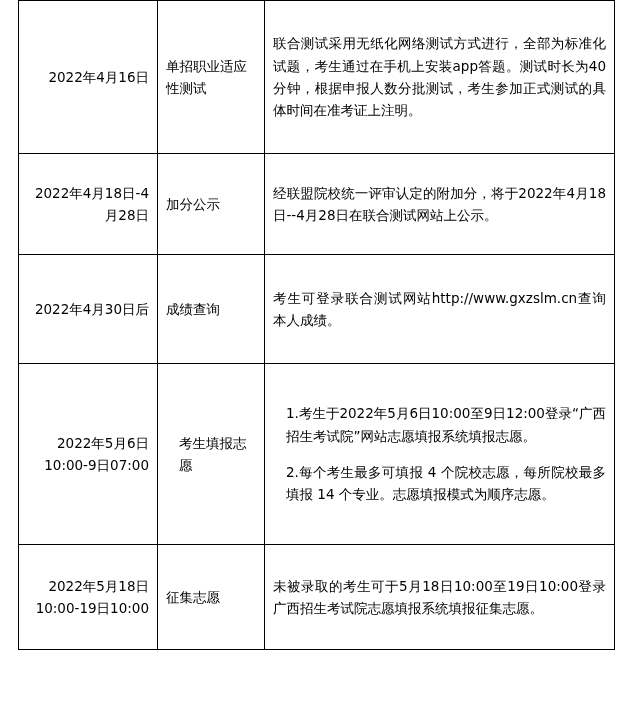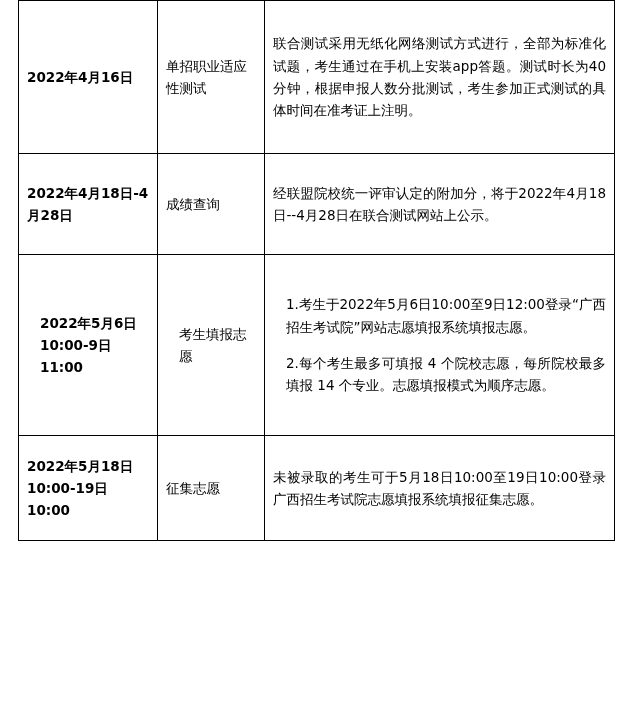--- a/index.html
+++ b/index.html
@@ -28,22 +28,21 @@
   }
   table.schedule td {
     border: 1px solid #000000;
     vertical-align: middle;
     padding: 6px 8px;
     font-size: 13.5px;
     line-height: 1.65;
   }
   td.col-date {
     width: 122px;
-    text-align: left;
-    font-weight: bold;
+    text-align: right;
   }
   td.col-item {
     width: 90px;
     text-align: left;
   }
   td.col-desc {
     width: 333px;
     text-align: justify;
     text-justify: inter-ideograph;
     margin-left: 20px;
@@ -70,27 +69,34 @@
     <tbody>
       <tr class="r1">
         <td class="col-date">2022年4月16日</td>
         <td class="col-item">单招职业适应性测试</td>
         <td class="col-desc">
           <p>联合测试采用无纸化网络测试方式进行，全部为标准化试题，考生通过在手机上安装app答题。测试时长为40分钟，根据申报人数分批测试，考生参加正式测试的具体时间在准考证上注明。</p>
         </td>
       </tr>
       <tr class="r2">
         <td class="col-date">2022年4月18日-4月28日</td>
-        <td class="col-item">成绩查询</td>
+        <td class="col-item">加分公示</td>
         <td class="col-desc">
           <p>经联盟院校统一评审认定的附加分，将于2022年4月18日--4月28日在联合测试网站上公示。</p>
         </td>
       </tr>
+      <tr class="r3">
+        <td class="col-date">2022年4月30日后</td>
+        <td class="col-item">成绩查询</td>
+        <td class="col-desc">
+          <p>考生可登录联合测试网站http://www.gxzslm.cn查询本人成绩。</p>
+        </td>
+      </tr>
       <tr class="r4">
-        <td class="col-date">2022年5月6日10:00-9日11:00</td>
+        <td class="col-date">2022年5月6日10:00-9日07:00</td>
         <td class="col-item">考生填报志愿</td>
         <td class="col-desc">
           <p>1.考生于2022年5月6日10:00至9日12:00登录“广西招生考试院”网站志愿填报系统填报志愿。</p>
           <p>2.每个考生最多可填报 4 个院校志愿，每所院校最多填报 14 个专业。志愿填报模式为顺序志愿。</p>
         </td>
       </tr>
       <tr class="r6">
         <td class="col-date">2022年5月18日10:00-19日10:00</td>
         <td class="col-item">征集志愿</td>
         <td class="col-desc">

